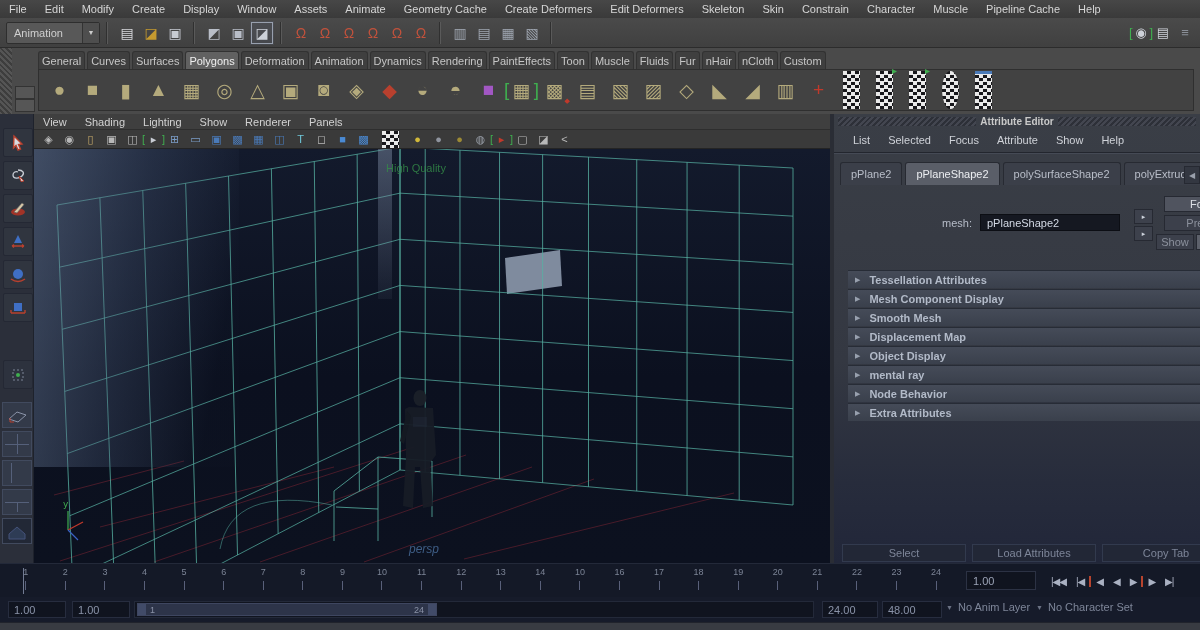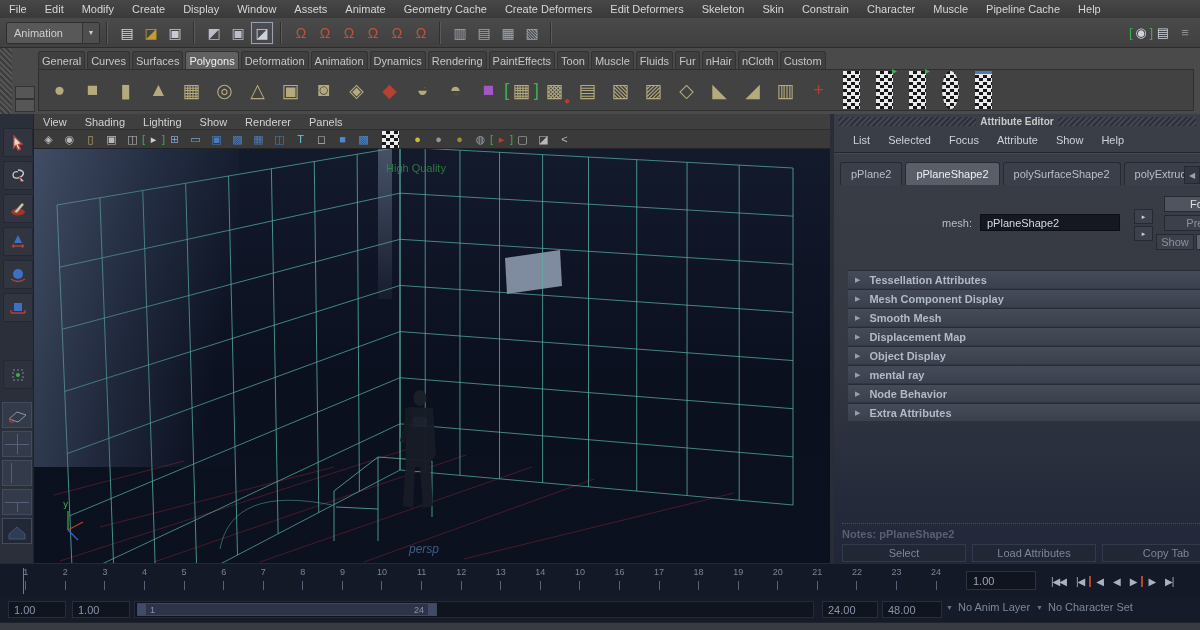--- a/index.html
+++ b/index.html
@@ -472,21 +472,20 @@
       <div>Tessellation Attributes</div>
       <div>Mesh Component Display</div>
       <div>Smooth Mesh</div>
       <div>Displacement Map</div>
       <div>Object Display</div>
       <div>mental ray</div>
       <div>Node Behavior</div>
       <div>Extra Attributes</div>
     </div>
 
-  <div class="ae-notes abs">Notes: pPlaneShape2</div>
   <div class="ae-btn abs" style="left:8px;width:124px;">Select</div>
   <div class="ae-btn abs" style="left:138px;width:124px;">Load Attributes</div>
   <div class="ae-btn abs" style="left:268px;width:128px;">Copy Tab</div>
 </div>
 
 <div id="timeslider" class="abs">
   <div id="frames" class="abs">
       <div class="frame-cell">
         <span class="fnum">1</span>
         <span class="ftick"></span>

